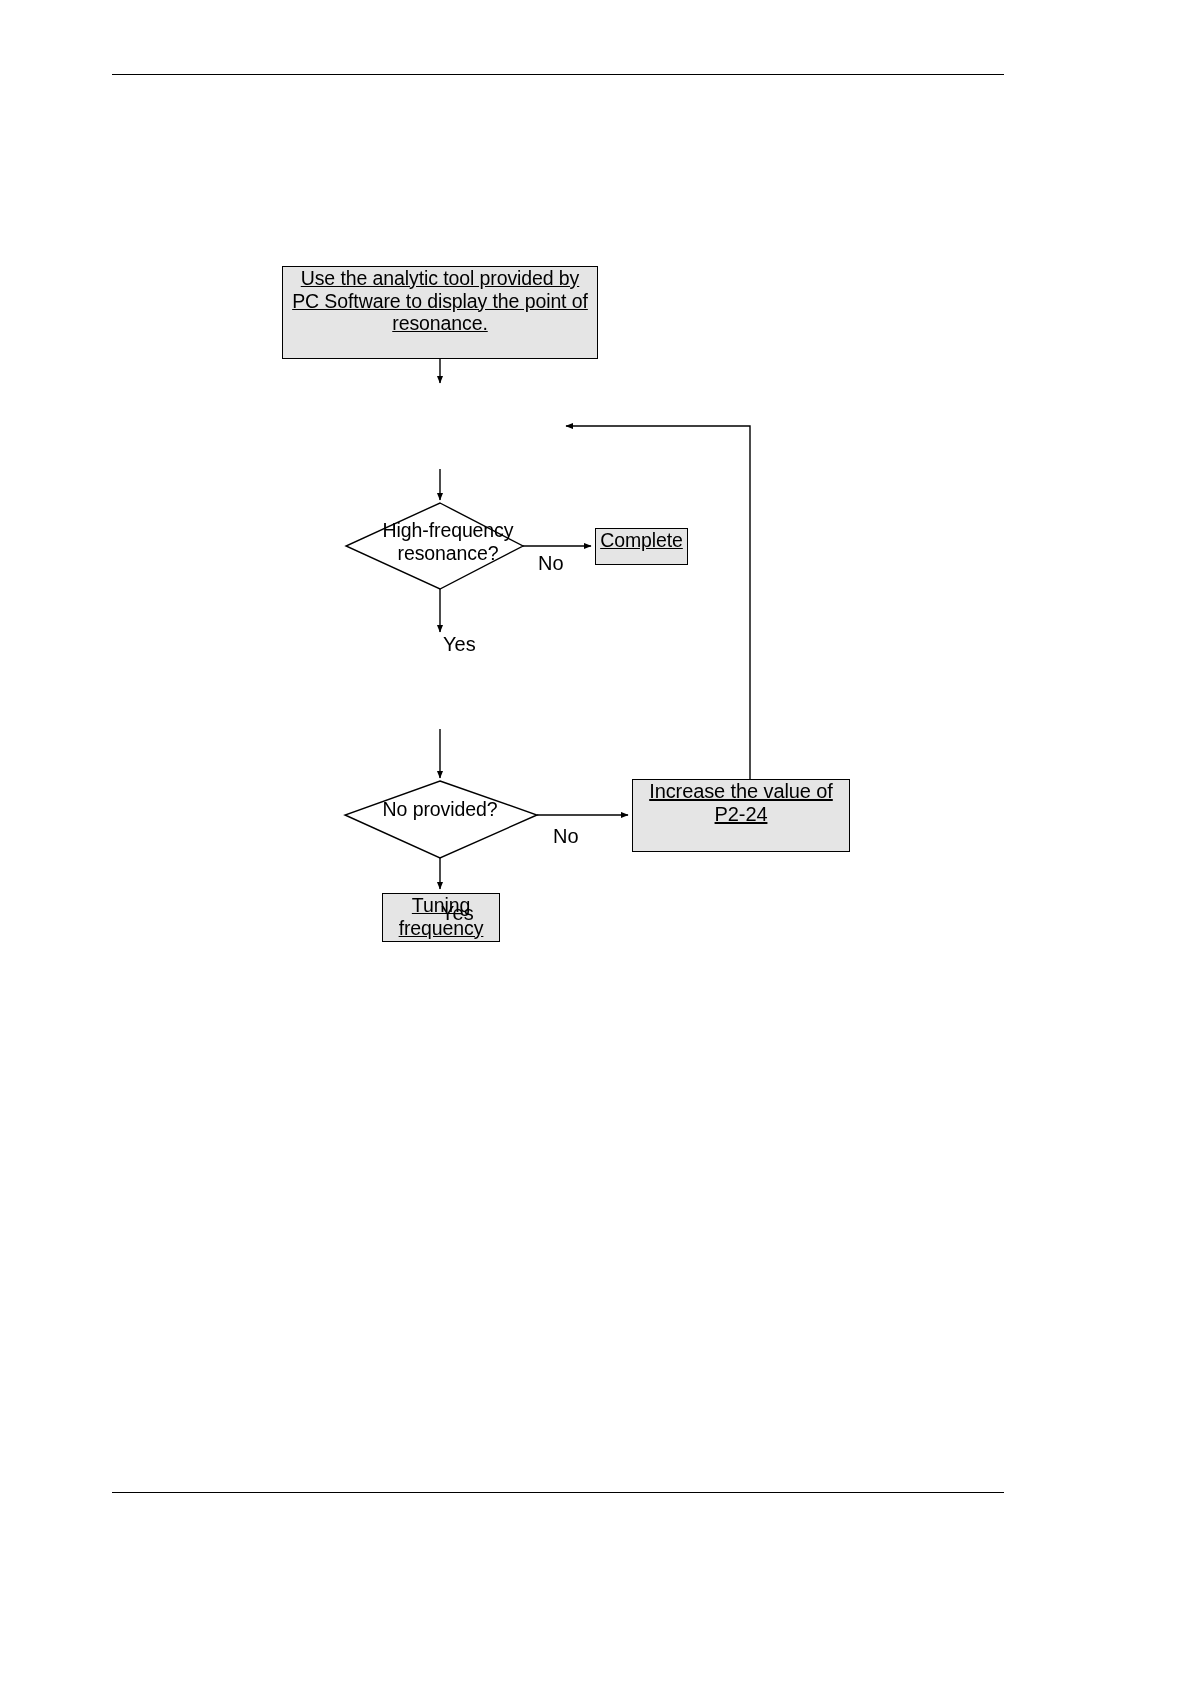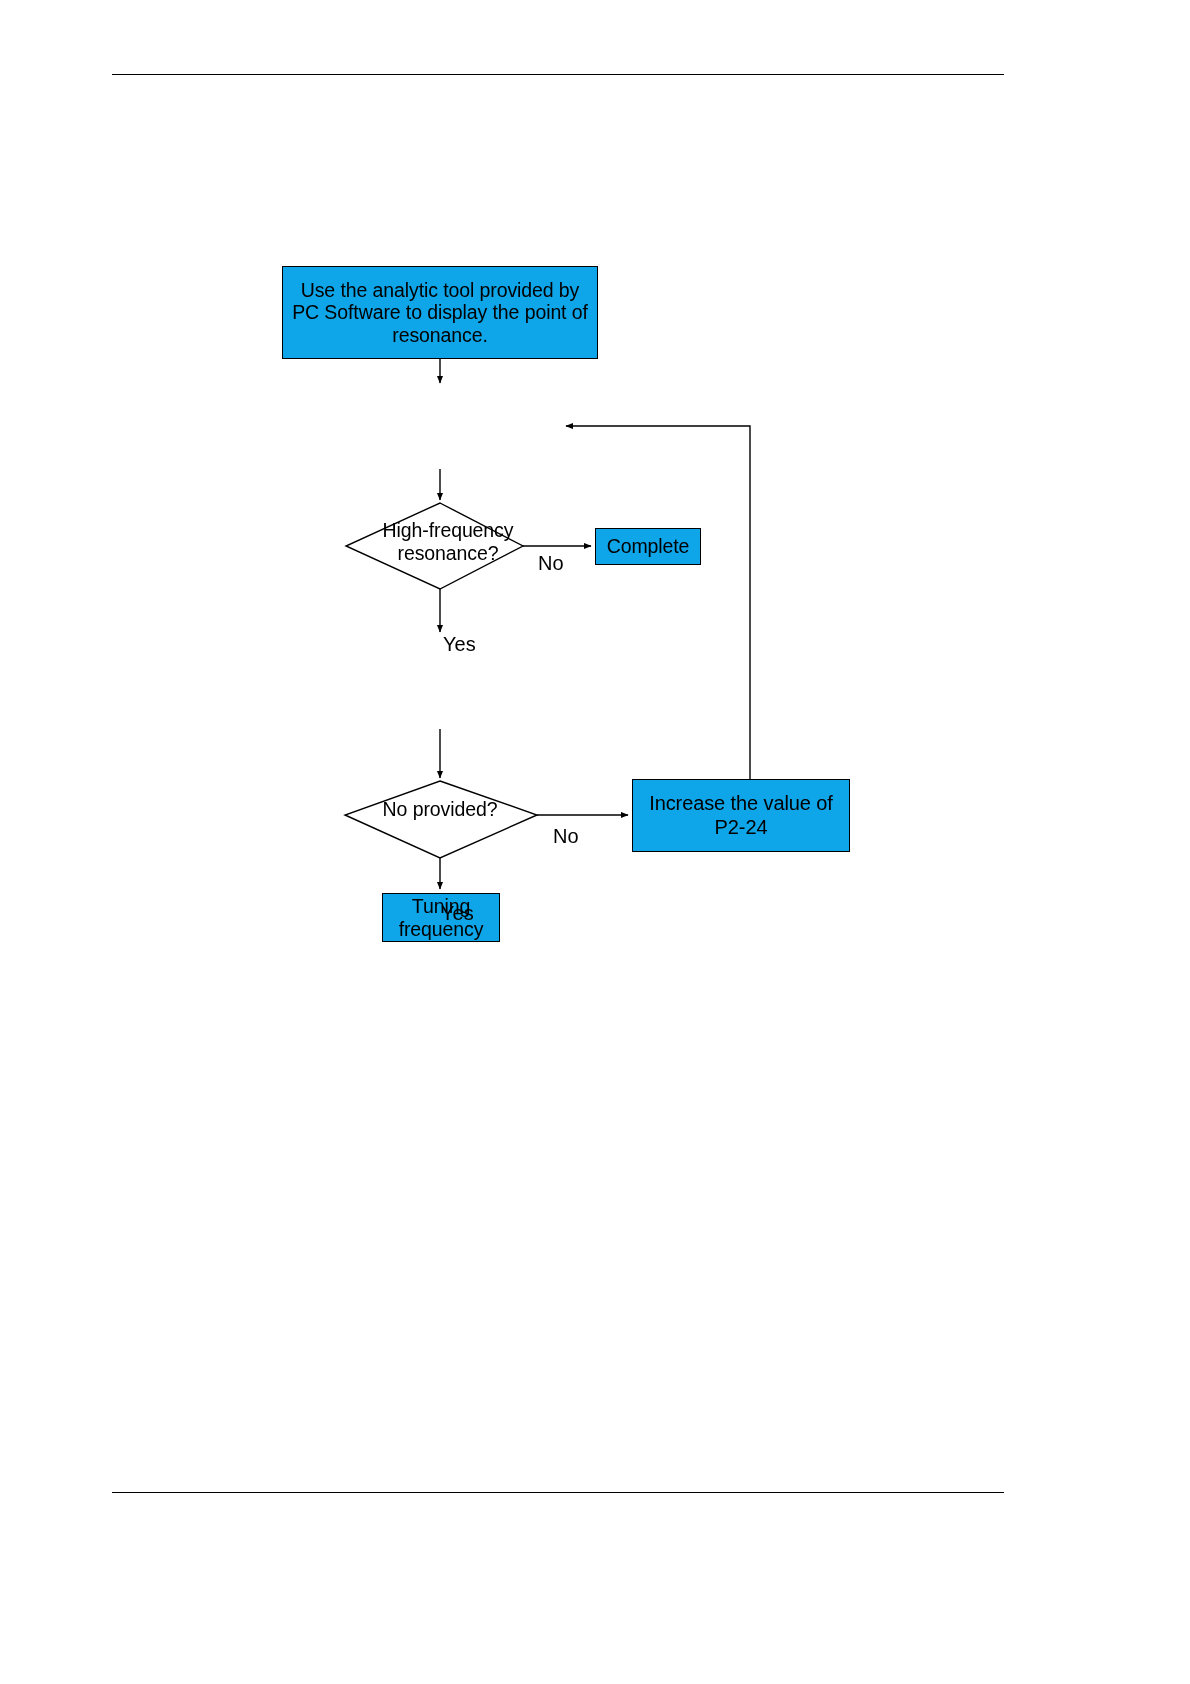--- a/index.html
+++ b/index.html
@@ -43,46 +43,47 @@
     left: 0; top: 0;
     width: 1190px;
     height: 1684px;
     overflow: visible;
   }
 
   .node {
     position: absolute;
     box-sizing: border-box;
     display: flex;
-    align-items: center;
+    align-items: flex-start;
     justify-content: center;
     text-align: center;
     border: 1.3px solid #000;
-    background: #0ea5e9;
+    background: #e5e5e5;
     line-height: 1.16;
     letter-spacing: -0.1px;
+    text-decoration: underline;
   }
   .node span { display: block; width: 100%; }
 
   
   #box-analytic {
     left: 282px; top: 266px;
     width: 316px; height: 93px;
     font-size: 19.5px;
     padding: 0 8px;
   }
   #box-servo {
     left: 320px; top: 387px;
     width: 240px; height: 82px;
     font-size: 19.5px;
     padding: 0 6px;
   }
   #box-complete {
     left: 595px; top: 528px;
-    width: 106px; height: 37px;
+    width: 93px; height: 37px;
     font-size: 19.5px;
     padding: 0 3px;
   }
   #box-save {
     left: 234px; top: 636px;
     width: 410px; height: 93px;
     font-size: 19.5px;
     padding: 0 6px;
   }
   #box-increase {

